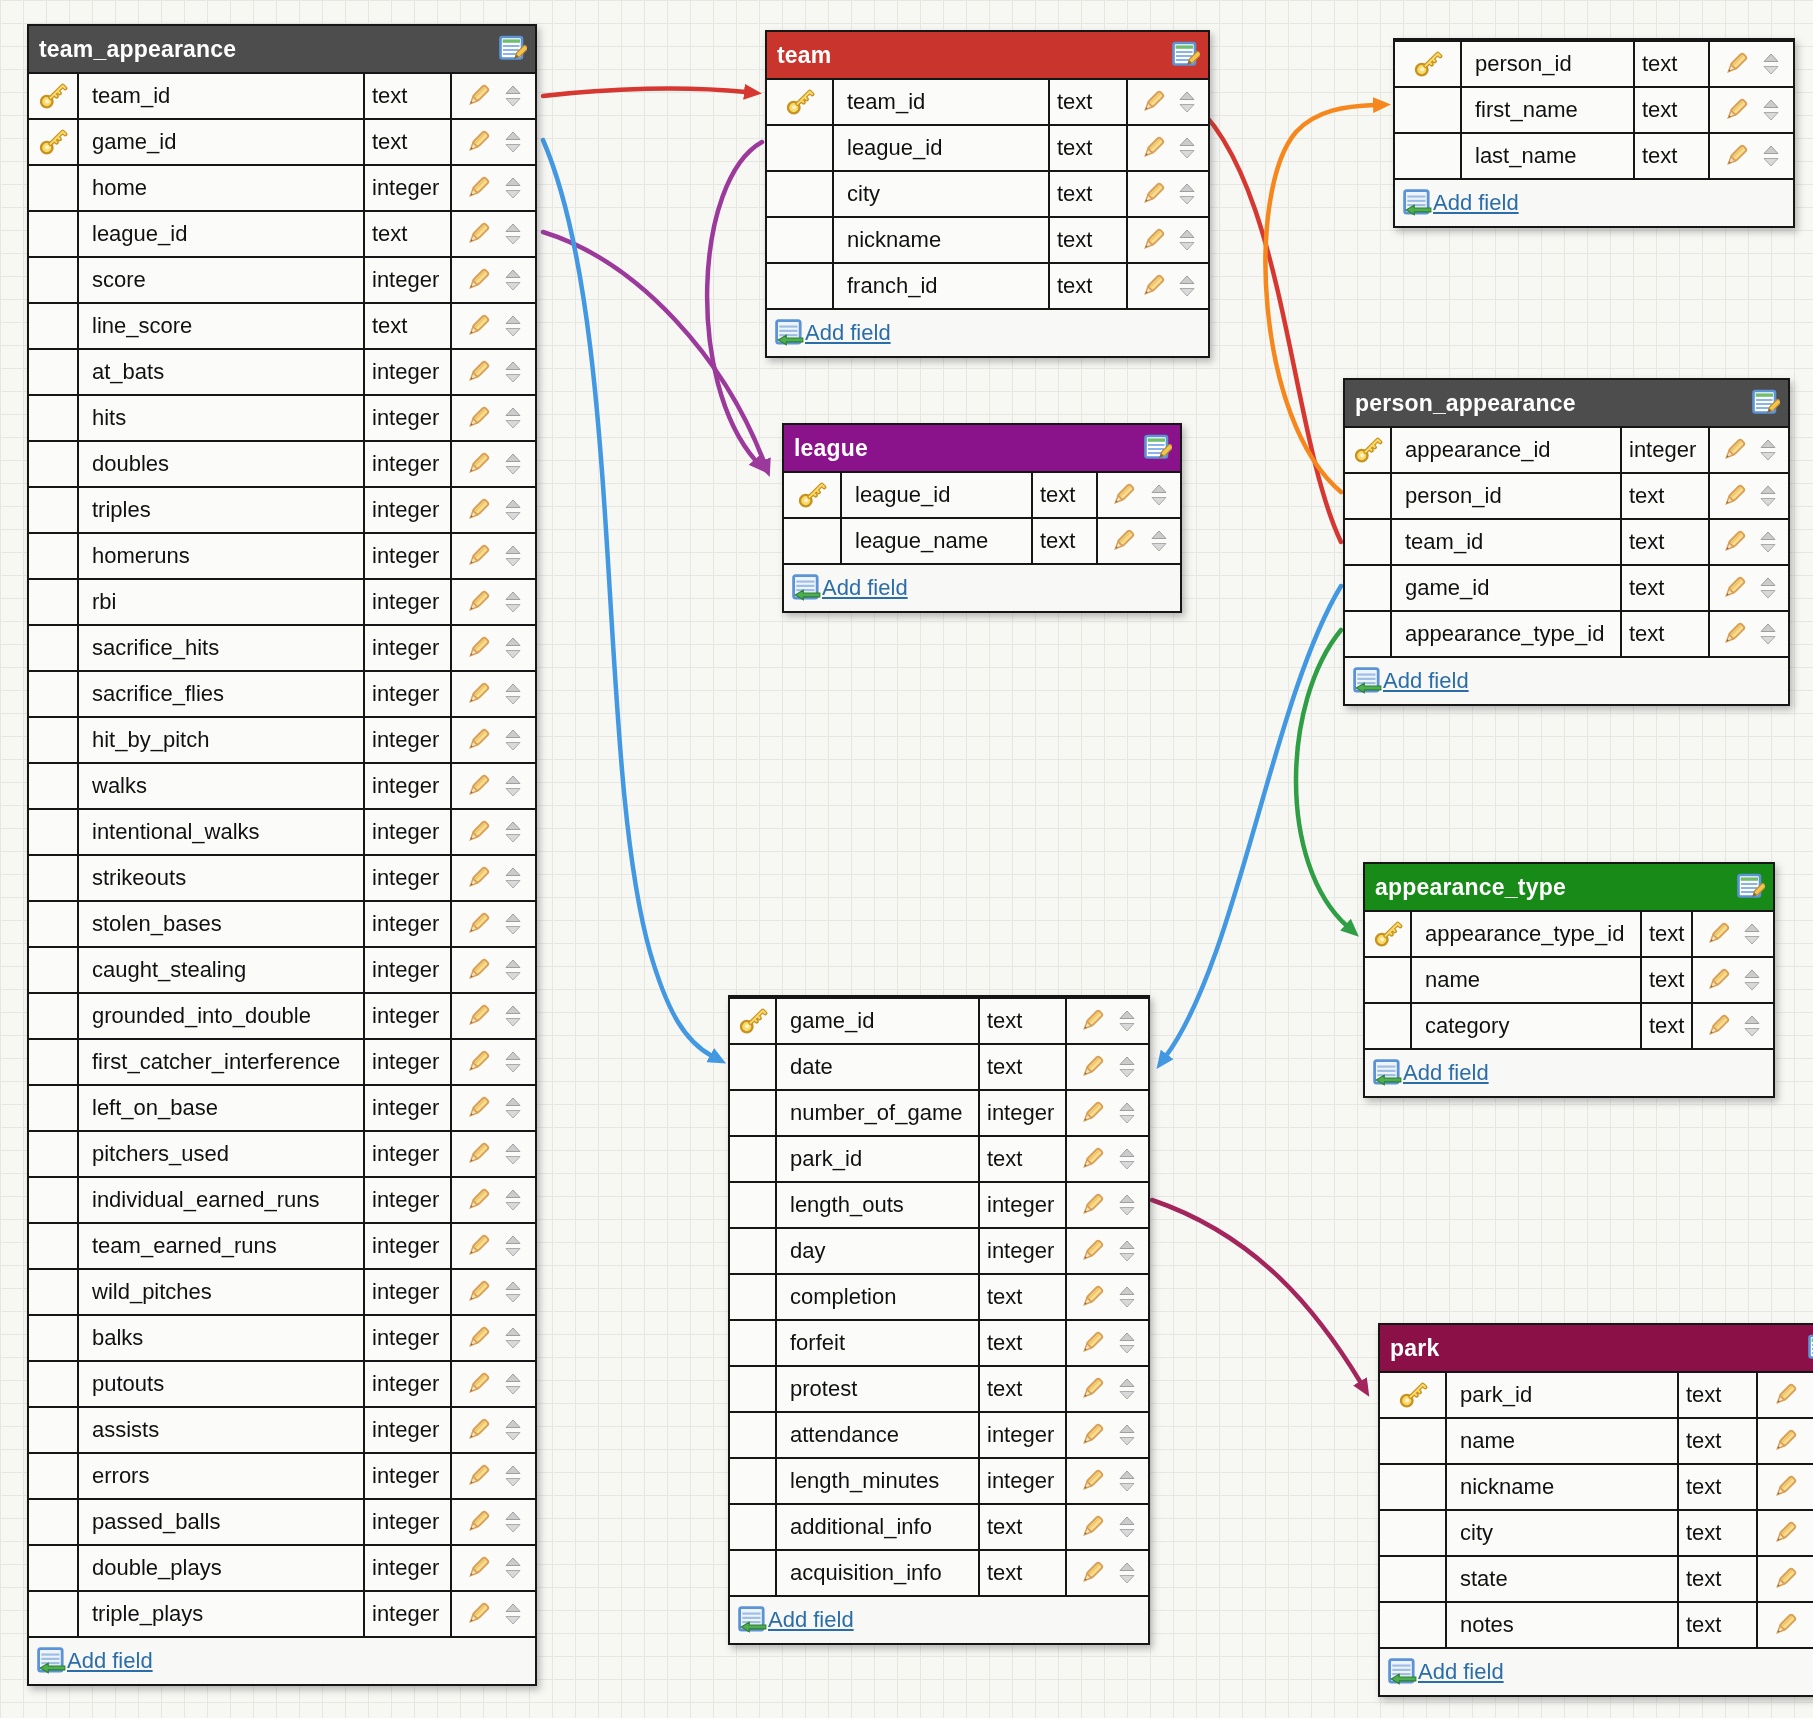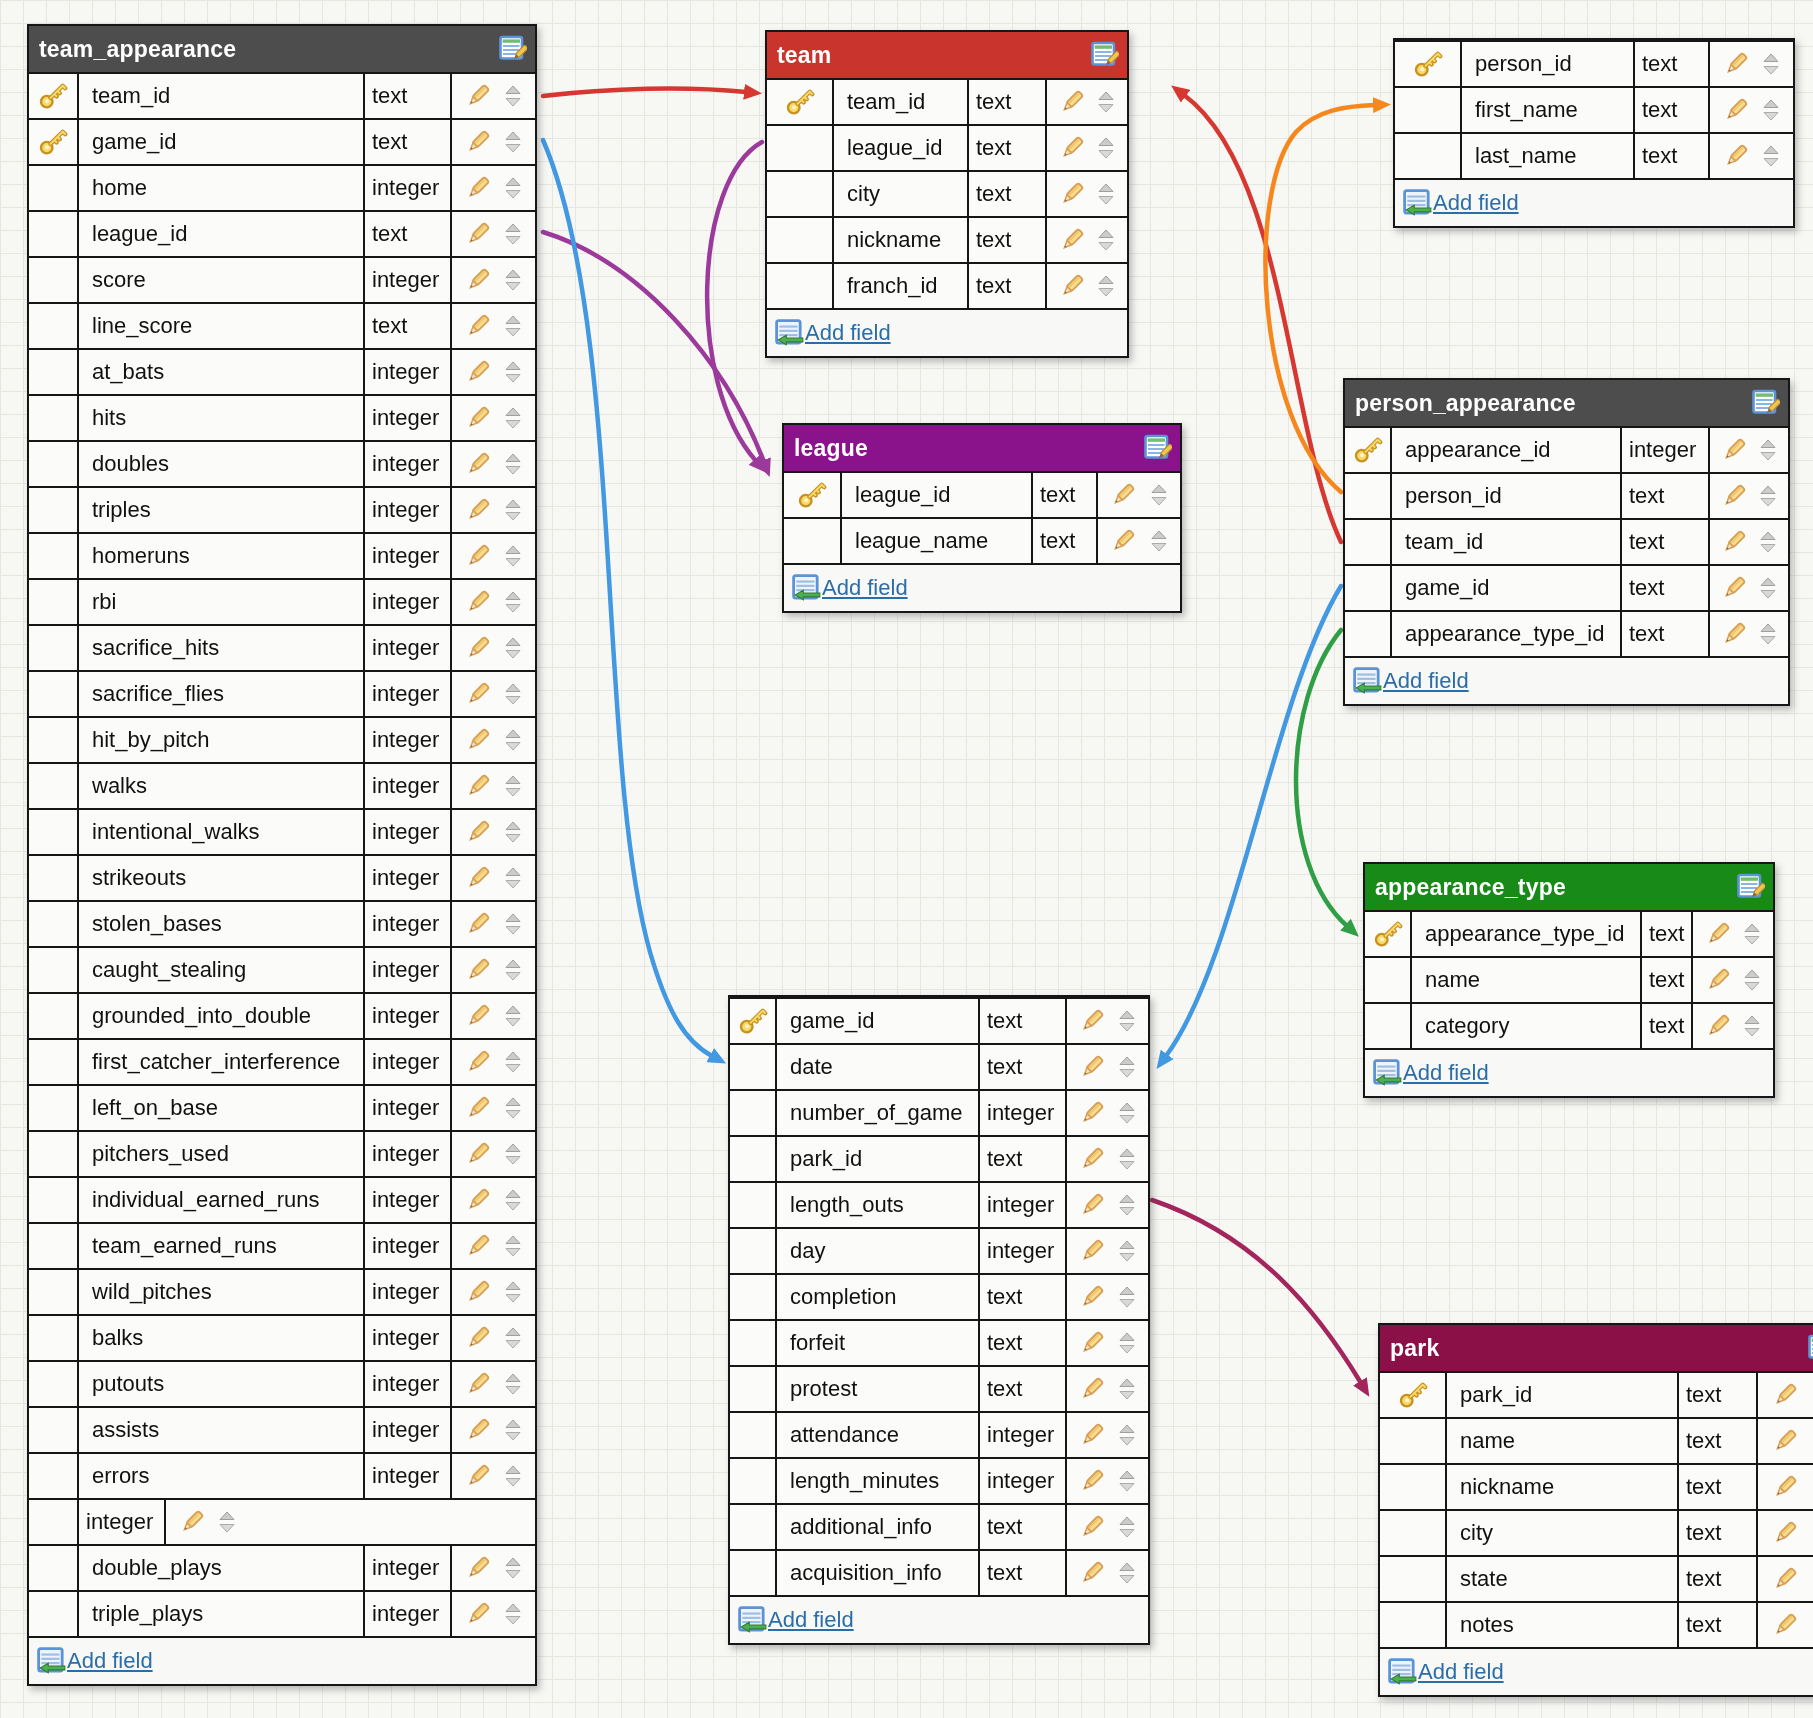--- a/index.html
+++ b/index.html
@@ -854,20 +854,21 @@
           <span class="icon">
             <svg width="20" height="26" viewBox="0 0 20 26">
       <path d="M3 10.5 L10 3 L17 10.5 Z" fill="#cccccc" stroke="#9f9f9f" stroke-width="1"></path>
       <path d="M3 15.5 L10 23 L17 15.5 Z" fill="#d9d9d9" stroke="#ababab" stroke-width="1"></path>
             </svg>
           </span>
         </div>
       </div>
       <div class="trow">
         <div class="cell keycell" style="width: 48px; flex: 0 0 48px;"></div>
+        <div class="cell namecell">passed_balls</div>
         <div class="cell typecell" style="width: 87px; flex: 0 0 87px;">integer</div>
         <div class="cell iconcell" style="width: 85px; flex: 0 0 85px;">
           <span class="icon">
             <svg width="28" height="28" viewBox="0 0 24 24">
       <g transform="rotate(45 12 12)">
         <rect x="9" y="1.5" width="6" height="14" rx="2" fill="#f7dc8e" stroke="#d99f56" stroke-width="1.6"></rect>
         <line x1="11" y1="2.2" x2="11" y2="15" stroke="#efc76a" stroke-width="1.4"></line>
         <path d="M9.4 15.5 L12 21.2 L14.6 15.5 Z" fill="#f3e6c8" stroke="#d99f56" stroke-width="1.3"></path>
         <path d="M11.1 19.2 L12 21.2 L12.9 19.2 Z" fill="#8a6a3a"></path>
       </g>
@@ -933,21 +934,21 @@
       <rect x="1.5" y="1.5" width="22" height="21" rx="2" fill="#eef4fb" stroke="#5c93d6" stroke-width="2.6"></rect>
       <line x1="4" y1="7" x2="21" y2="7" stroke="#9dbde4" stroke-width="2"></line>
       <line x1="4" y1="11" x2="21" y2="11" stroke="#9dbde4" stroke-width="2"></line>
       <line x1="4" y1="15" x2="21" y2="15" stroke="#9dbde4" stroke-width="2"></line>
       <path d="M3 19.5 L10.5 15 L10.5 17.7 L26 17.7 L26 21.3 L10.5 21.3 L10.5 24 Z" fill="#4caf50" stroke="#2e7d32" stroke-width="1"></path>
           </svg>
         </span>
         <a>Add field</a>
       </div>
     </div>
-    <div class="db-table" style="left: 765px; top: 30px; width: 364px;">
+    <div class="db-table" style="left: 765px; top: 30px; width: 445px;">
       <div class="thead" style="background: rgb(201, 52, 44);">
         <span class="ttitle">team</span>
         <span class="icon">
           <svg width="28" height="28" viewBox="0 0 28 28">
       <rect x="1.5" y="2" width="21.5" height="21.5" rx="2" fill="#ffffff" stroke="#5c93d6" stroke-width="2.6"></rect>
       <rect x="3.6" y="4.4" width="17.4" height="3.4" fill="#6fbf6f"></rect>
       <line x1="4" y1="11" x2="20.5" y2="11" stroke="#8ab4e8" stroke-width="2"></line>
       <line x1="4" y1="15" x2="20.5" y2="15" stroke="#8ab4e8" stroke-width="2"></line>
       <line x1="4" y1="19" x2="20.5" y2="19" stroke="#8ab4e8" stroke-width="2"></line>
       <g transform="rotate(45 20 19)">

